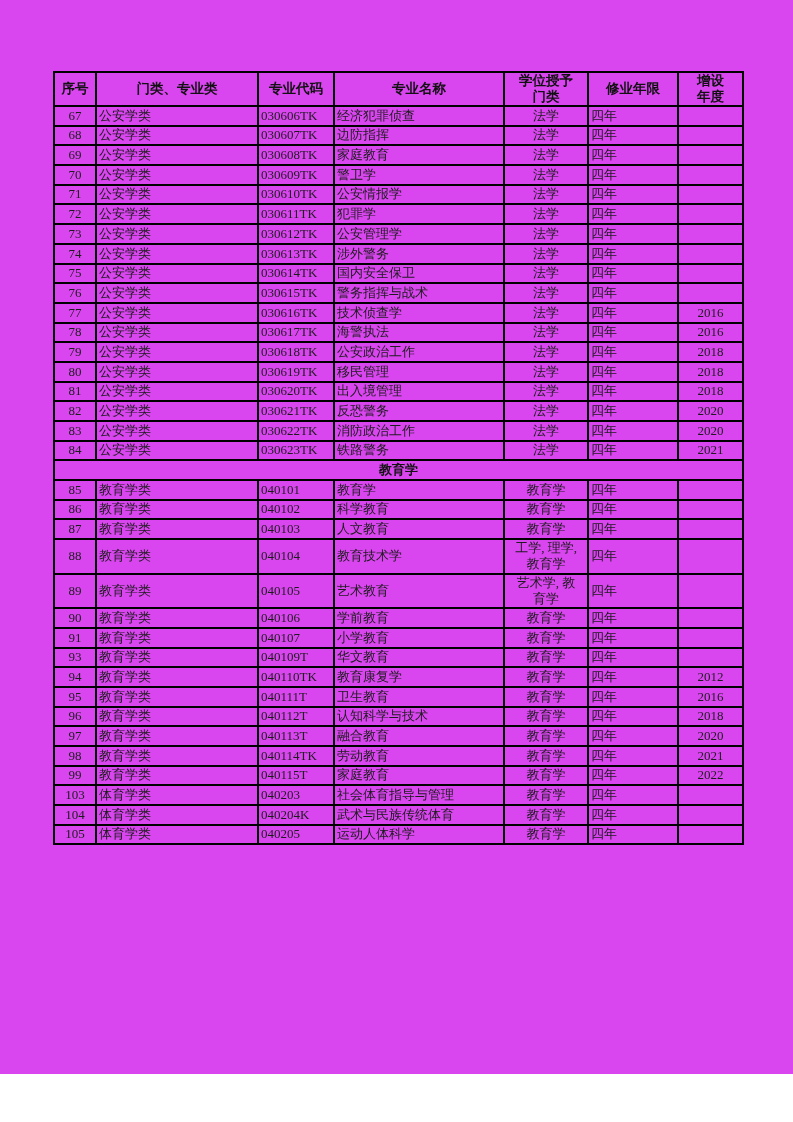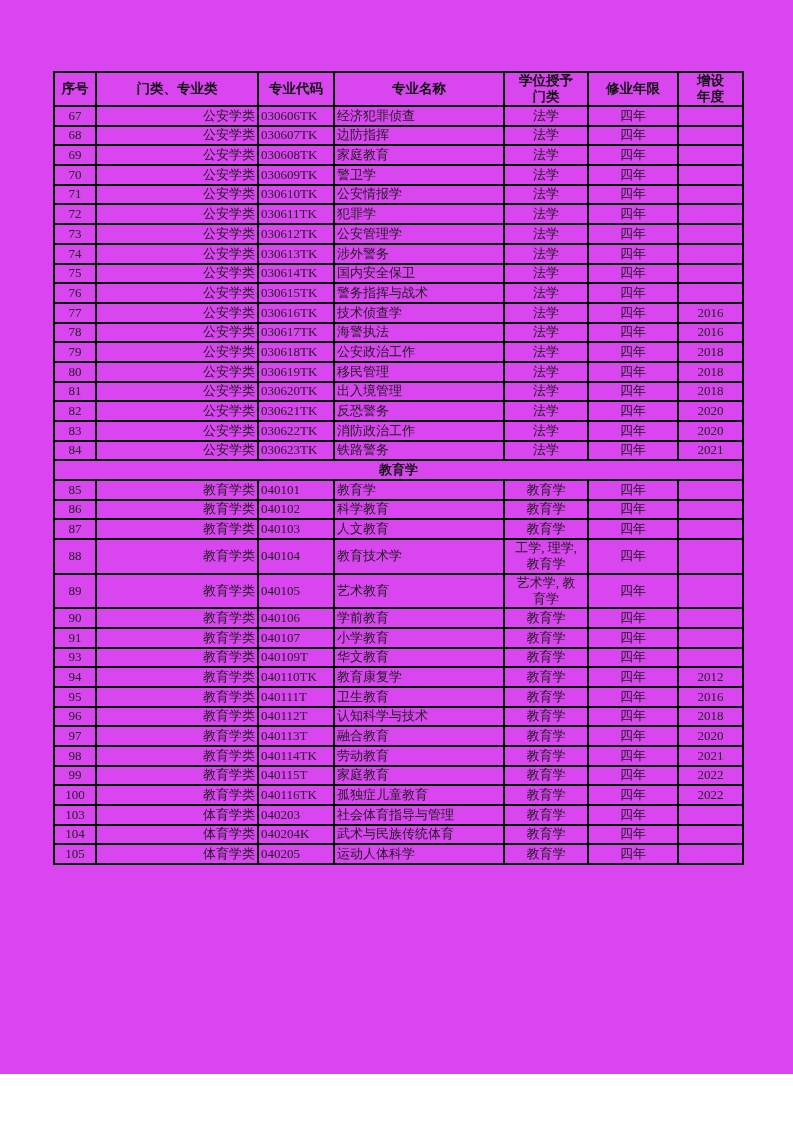--- a/index.html
+++ b/index.html
@@ -39,25 +39,25 @@
     line-height: 1.15;
     text-align: center;
     color: #111111;
   }
   .tbl tbody tr { height: 19.7px; }
   .tbl tbody td {
     font-size: 13px;
     line-height: 1.25;
   }
   .col-no       { text-align: center; }
-  .col-category { text-align: right; padding-left: 7px; }
+  .col-category { text-align: left; padding-left: 7px; }
   .col-code     { text-align: left; padding-left: 3px; }
   .col-name     { text-align: left; padding-left: 7px; }
   .col-degree   { text-align: center; line-height: 1.2; font-family: Liberation Serif, serif; }
-  .col-years    { text-align: center; }
+  .col-years    { }
   .col-added    { text-align: center; }
   tr.section-row { height: 29px; }
   td.section-cell {
     text-align: center;
     font-family: "Liberation Sans", "DejaVu Sans", sans-serif;
     font-weight: 600;
     font-size: 14px;
     color: #111111;
   }
   .pageno {
@@ -387,29 +387,20 @@
         <tr>
           <td class="col-no">99</td>
           <td class="col-category">教育学类</td>
           <td class="col-code">040115T</td>
           <td class="col-name">家庭教育</td>
           <td class="col-degree">教育学</td>
           <td class="col-years">四年</td>
           <td class="col-added">2022</td>
         </tr>
         <tr>
-          <td class="col-no">100</td>
-          <td class="col-category">教育学类</td>
-          <td class="col-code">040116TK</td>
-          <td class="col-name">孤独症儿童教育</td>
-          <td class="col-degree">教育学</td>
-          <td class="col-years">四年</td>
-          <td class="col-added">2022</td>
-        </tr>
-        <tr>
           <td class="col-no">103</td>
           <td class="col-category">体育学类</td>
           <td class="col-code">040203</td>
           <td class="col-name">社会体育指导与管理</td>
           <td class="col-degree">教育学</td>
           <td class="col-years">四年</td>
           <td class="col-added"></td>
         </tr>
         <tr>
           <td class="col-no">104</td>

